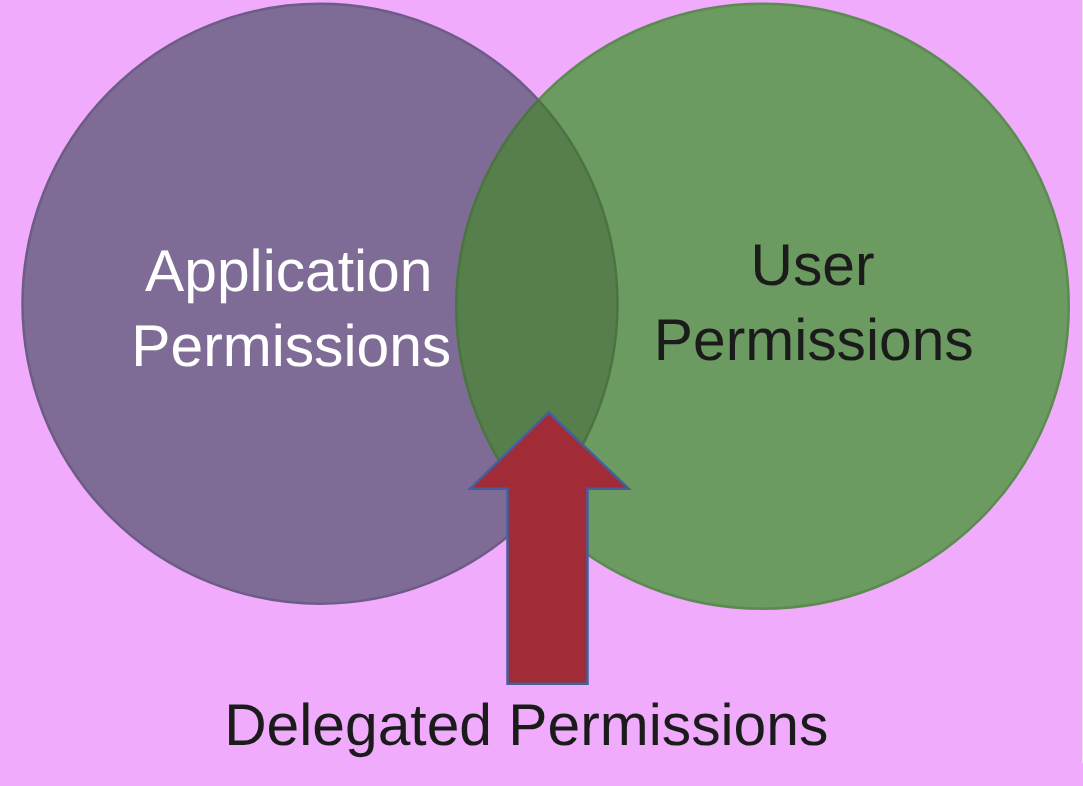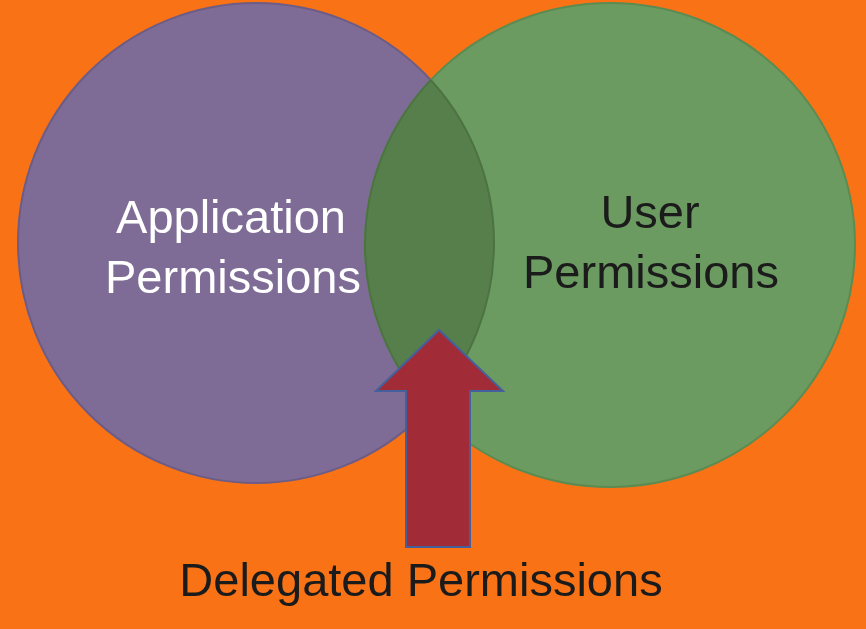--- a/index.html
+++ b/index.html
@@ -4,21 +4,21 @@
 <style>
   html, body {
     margin: 0;
     padding: 0;
     background: #ffffff;
   }
   .canvas {
     position: relative;
     width: 866px;
     height: 629px;
-    background: #f97316;
+    background: #f0abfc;
     overflow: hidden;
     font-family: "Liberation Sans", sans-serif;
   }
   svg text {
     font-family: "Liberation Sans", "DejaVu Sans", sans-serif;
     font-weight: 300;
   }
   .circle-label {
     font-size: 47px;
     letter-spacing: 0px;

